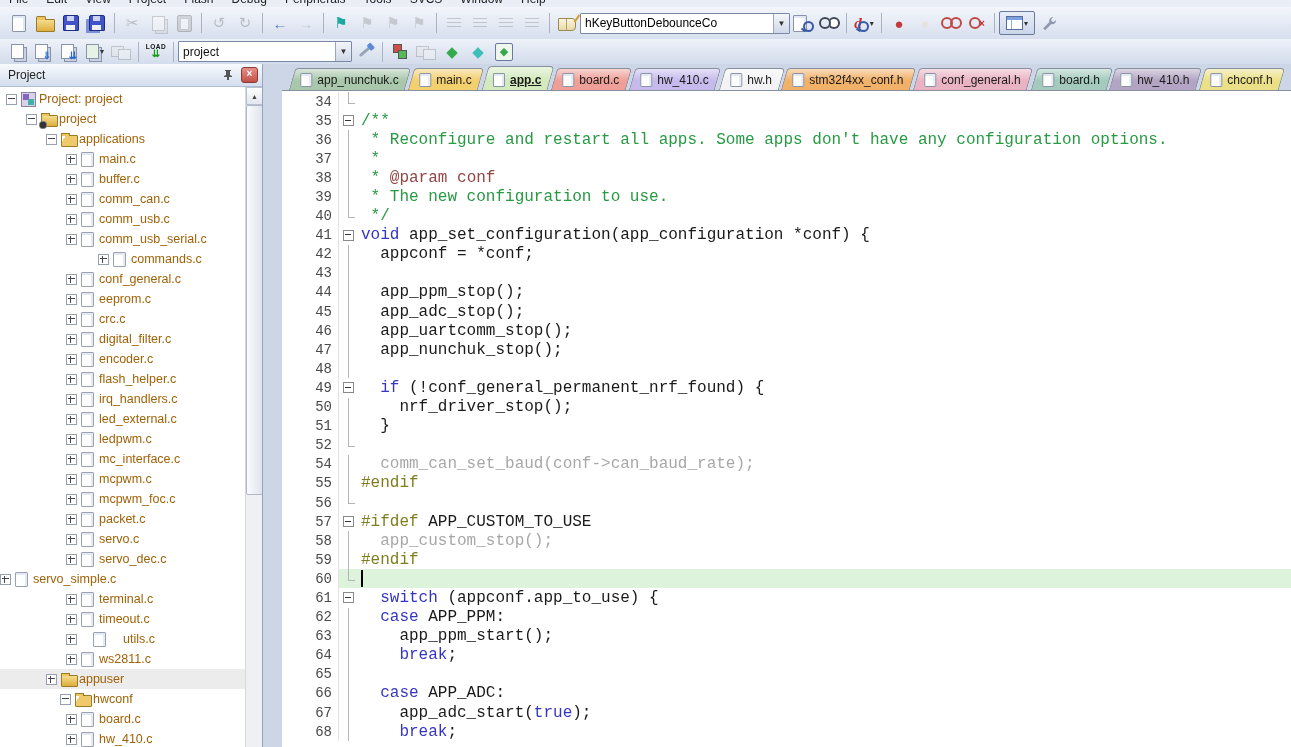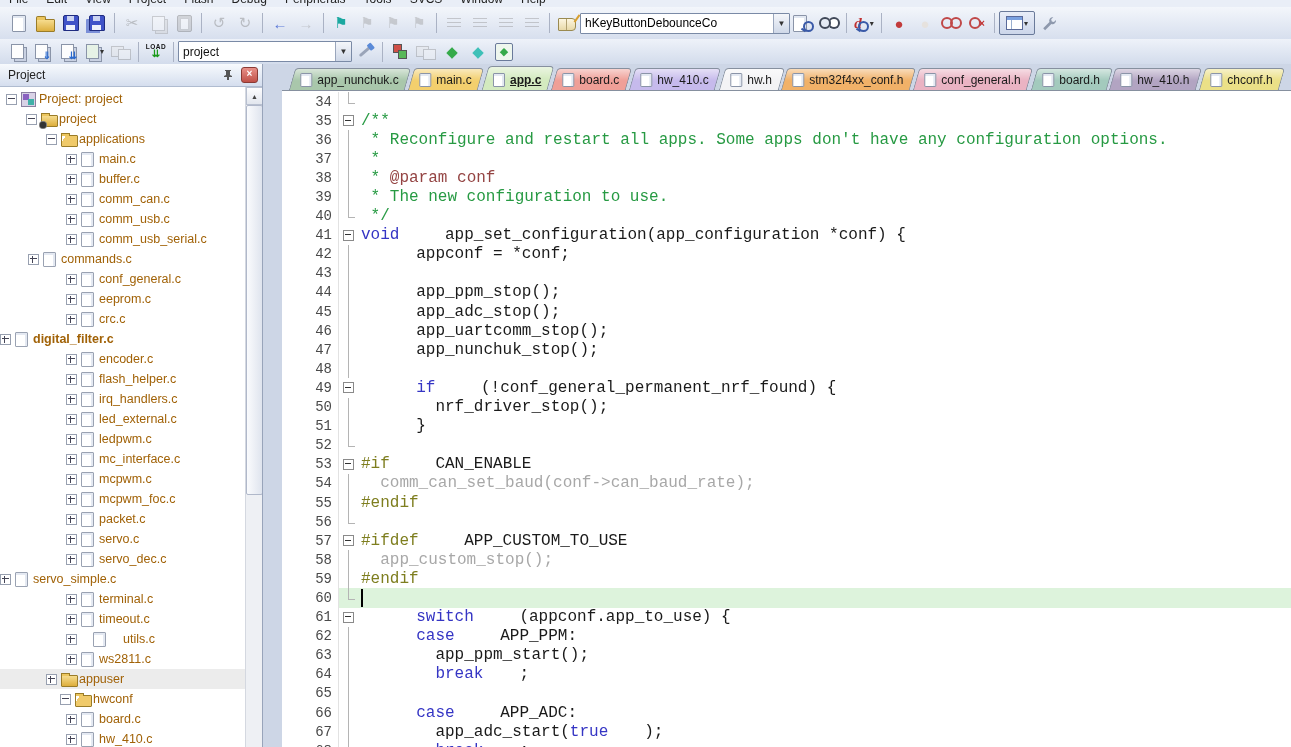--- a/index.html
+++ b/index.html
@@ -121,21 +121,21 @@
   .fm.box:before{content:"";position:absolute;left:4px;top:50%;margin-top:-5.5px;width:9px;height:9px;border:1px solid #8a8a8a;background:#fff;}
   .fm.box:after{content:"";position:absolute;left:6px;top:50%;margin-top:-1px;width:6px;height:1px;background:#333;}
   .fm.line:before{content:"";position:absolute;left:9px;top:0;bottom:0;width:1px;background:#b4b4b4;}
   .fm.end:before{content:"";position:absolute;left:9px;top:0;height:55%;width:1px;background:#b4b4b4;}
   .fm.end:after{content:"";position:absolute;left:9px;top:55%;width:7px;height:1px;background:#b4b4b4;}
   .tk-k{color:var(--keyword,#3535c4);}
   .tk-c{color:var(--comment,#279a43);}
   .tk-d{color:var(--doxygen,#944443);}
   .tk-p{color:var(--preprocessor,#7e7e1f);}
   .tk-g{color:var(--inactive,#a8a8a8);}
-  .tk-n{color:var(--normal,#1a1a1a);margin-left:36px;}
+  .tk-n{color:var(--normal,#1a1a1a);}
 </style>
 </head>
 <body>
 
 <div id="app">
   <div id="menubar">
       <span class="menu-item">File</span>
       <span class="menu-item">Edit</span>
       <span class="menu-item">View</span>
       <span class="menu-item">Project</span>
@@ -373,21 +373,21 @@
               </span>
               <span>comm_usb.c</span>
             </div>
             <div class="trow" style="padding-left: 66px;">
               <span class="texp plus"></span>
               <span class="tico">
                 <span class="ti-file"></span>
               </span>
               <span>comm_usb_serial.c</span>
             </div>
-            <div class="trow" style="padding-left: 28px;">
+            <div class="trow" style="padding-left: 98px;">
               <span class="texp plus"></span>
               <span class="tico">
                 <span class="ti-file"></span>
               </span>
               <span>commands.c</span>
             </div>
             <div class="trow" style="padding-left: 66px;">
               <span class="texp plus"></span>
               <span class="tico">
                 <span class="ti-file"></span>
@@ -401,21 +401,21 @@
               </span>
               <span>eeprom.c</span>
             </div>
             <div class="trow" style="padding-left: 66px;">
               <span class="texp plus"></span>
               <span class="tico">
                 <span class="ti-file"></span>
               </span>
               <span>crc.c</span>
             </div>
-            <div class="trow" style=" font-weight: bold;">
+            <div class="trow" style="padding-left: 66px;">
               <span class="texp plus"></span>
               <span class="tico">
                 <span class="ti-file"></span>
               </span>
               <span>digital_filter.c</span>
             </div>
             <div class="trow" style="padding-left: 66px;">
               <span class="texp plus"></span>
               <span class="tico">
                 <span class="ti-file"></span>
@@ -722,25 +722,20 @@
             <span class="ln">51</span>
             <span class="fm line"></span>
             <span class="ct"><span class="tk-n">  }</span></span>
           </div>
           <div class="cl">
             <span class="ln">52</span>
             <span class="fm end"></span>
             <span class="ct"></span>
           </div>
           <div class="cl">
-            <span class="ln">53</span>
-            <span class="fm box"></span>
-            <span class="ct"><span class="tk-p">#if</span><span class="tk-n"> CAN_ENABLE</span></span>
-          </div>
-          <div class="cl">
             <span class="ln">54</span>
             <span class="fm line"></span>
             <span class="ct"><span class="tk-g">  comm_can_set_baud(conf-&gt;can_baud_rate);</span></span>
           </div>
           <div class="cl">
             <span class="ln">55</span>
             <span class="fm line"></span>
             <span class="ct"><span class="tk-p">#endif</span></span>
           </div>
           <div class="cl">

